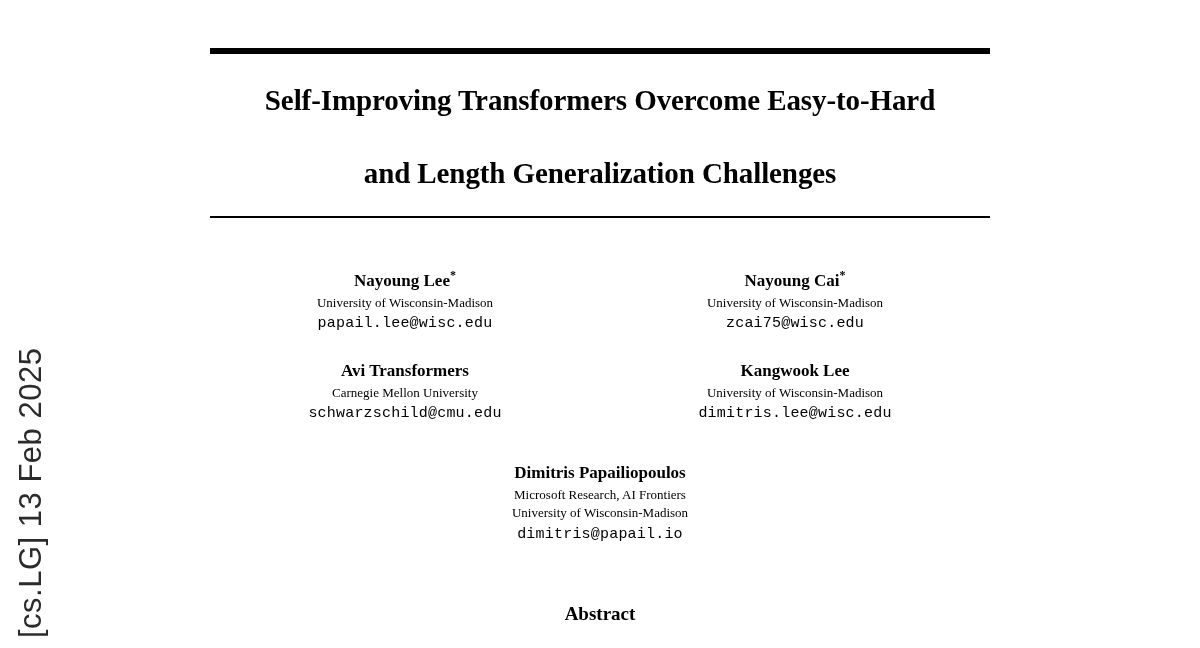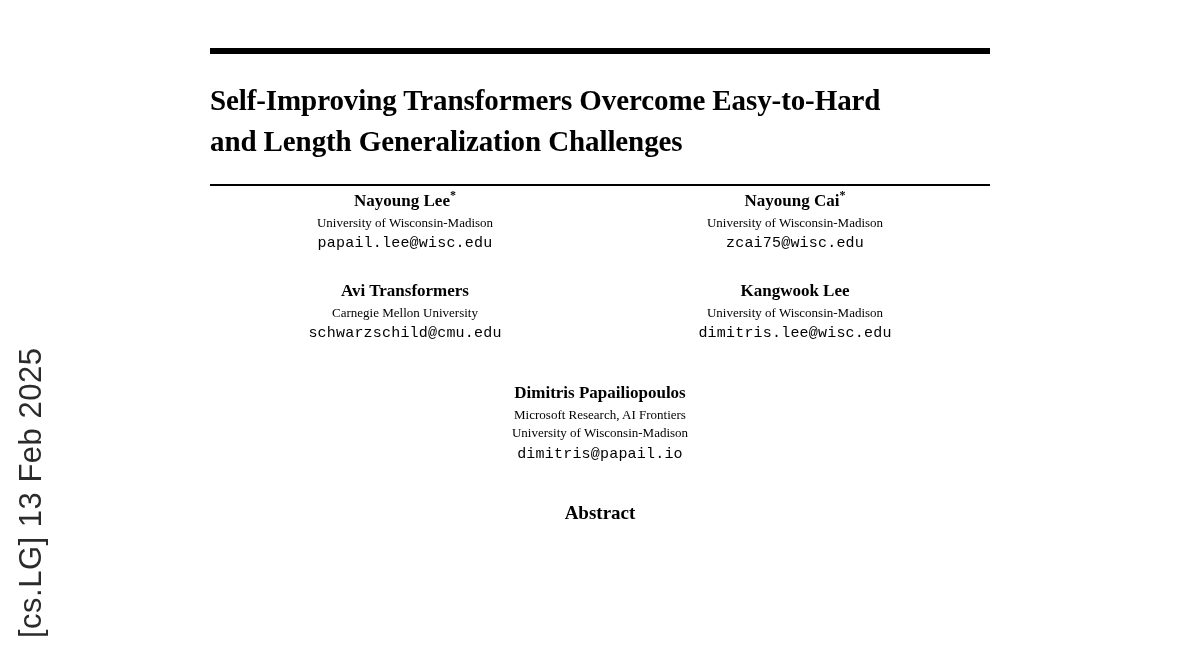--- a/index.html
+++ b/index.html
@@ -48,35 +48,37 @@
 
   .rule-top {
     margin-top: 48px;
     height: 6px;
     background: #000000;
     width: 100%;
   }
 
   .title {
     margin-top: 26px;
+    text-align: center;
     font-size: 29px;
     font-weight: bold;
     line-height: 1.42;
     letter-spacing: -0.1px;
   }
-  .title .line2 { display: block; }
+  .title .line2 { display: block; margin-top: 32px; }
 
   .rule-bottom {
     margin-top: 22px;
     height: 2px;
     background: #000000;
     width: 100%;
   }
 
   .authors {
+    margin-top: 48px;
   }
   .author-row {
     display: flex;
     width: 100%;
   }
   .author-col {
     width: 50%;
     text-align: center;
   }
   .author-block {
@@ -103,21 +105,21 @@
     letter-spacing: 0.2px;
   }
 
   .author-center {
     width: 100%;
     text-align: center;
     margin-top: 12px;
   }
 
   .abstract-heading {
-    margin-top: 35px;
+    margin-top: 56px;
     text-align: center;
     font-size: 19px;
     font-weight: bold;
   }
 </style>
 </head>
 <body>
 
 <div class="arxiv-stamp">[cs.LG]  13 Feb 2025</div>
 

